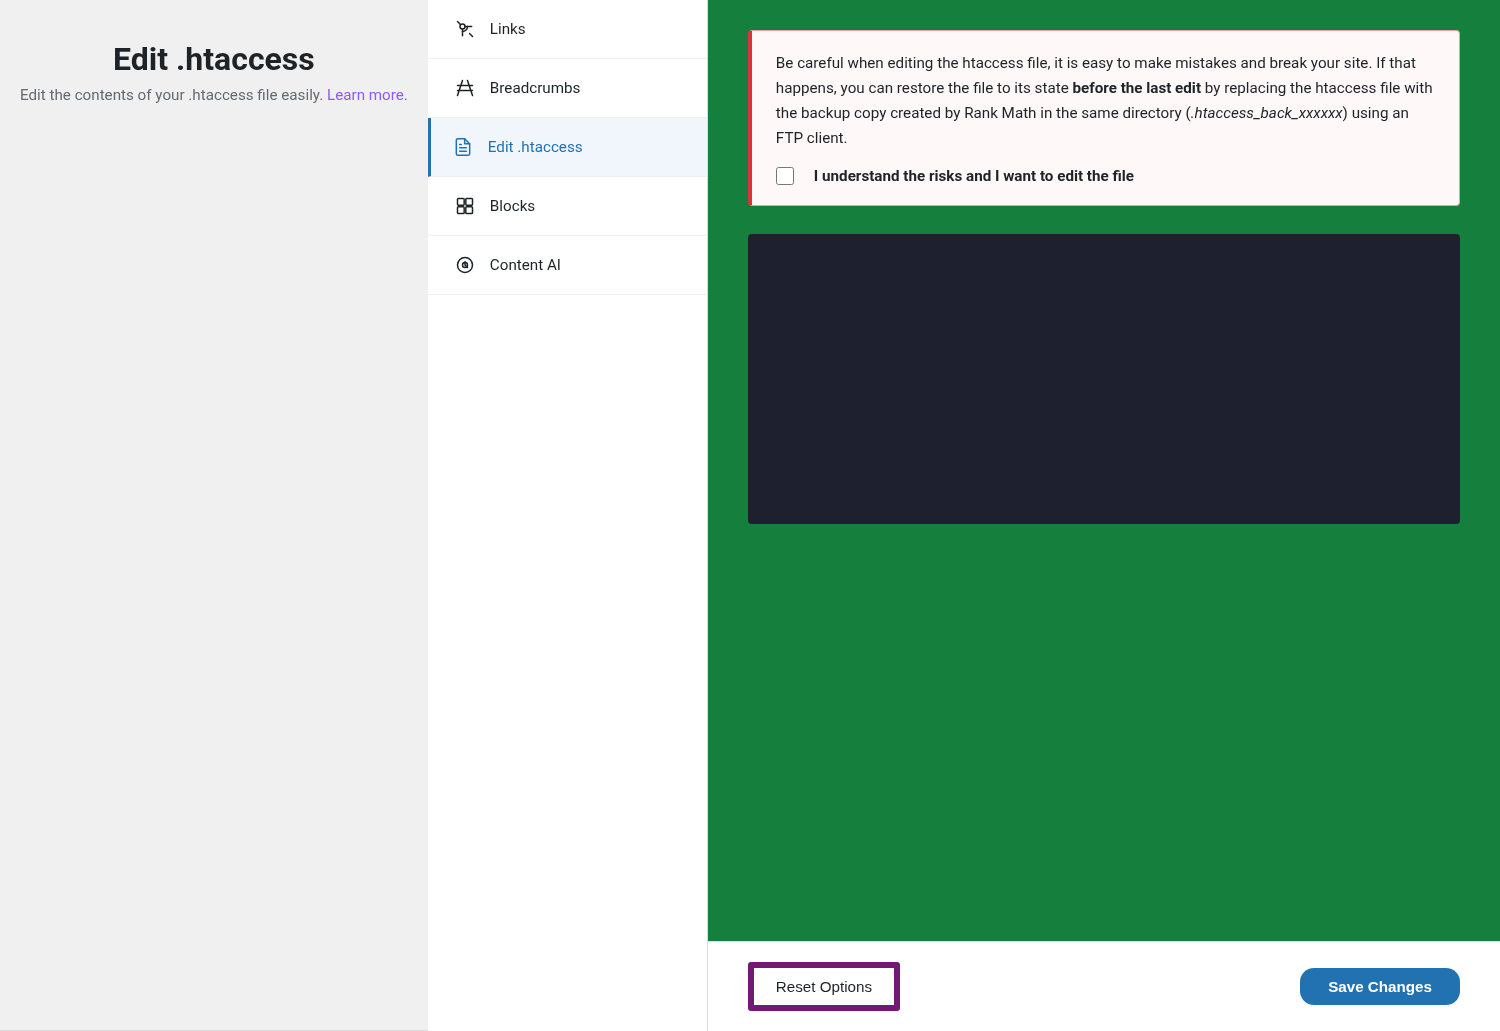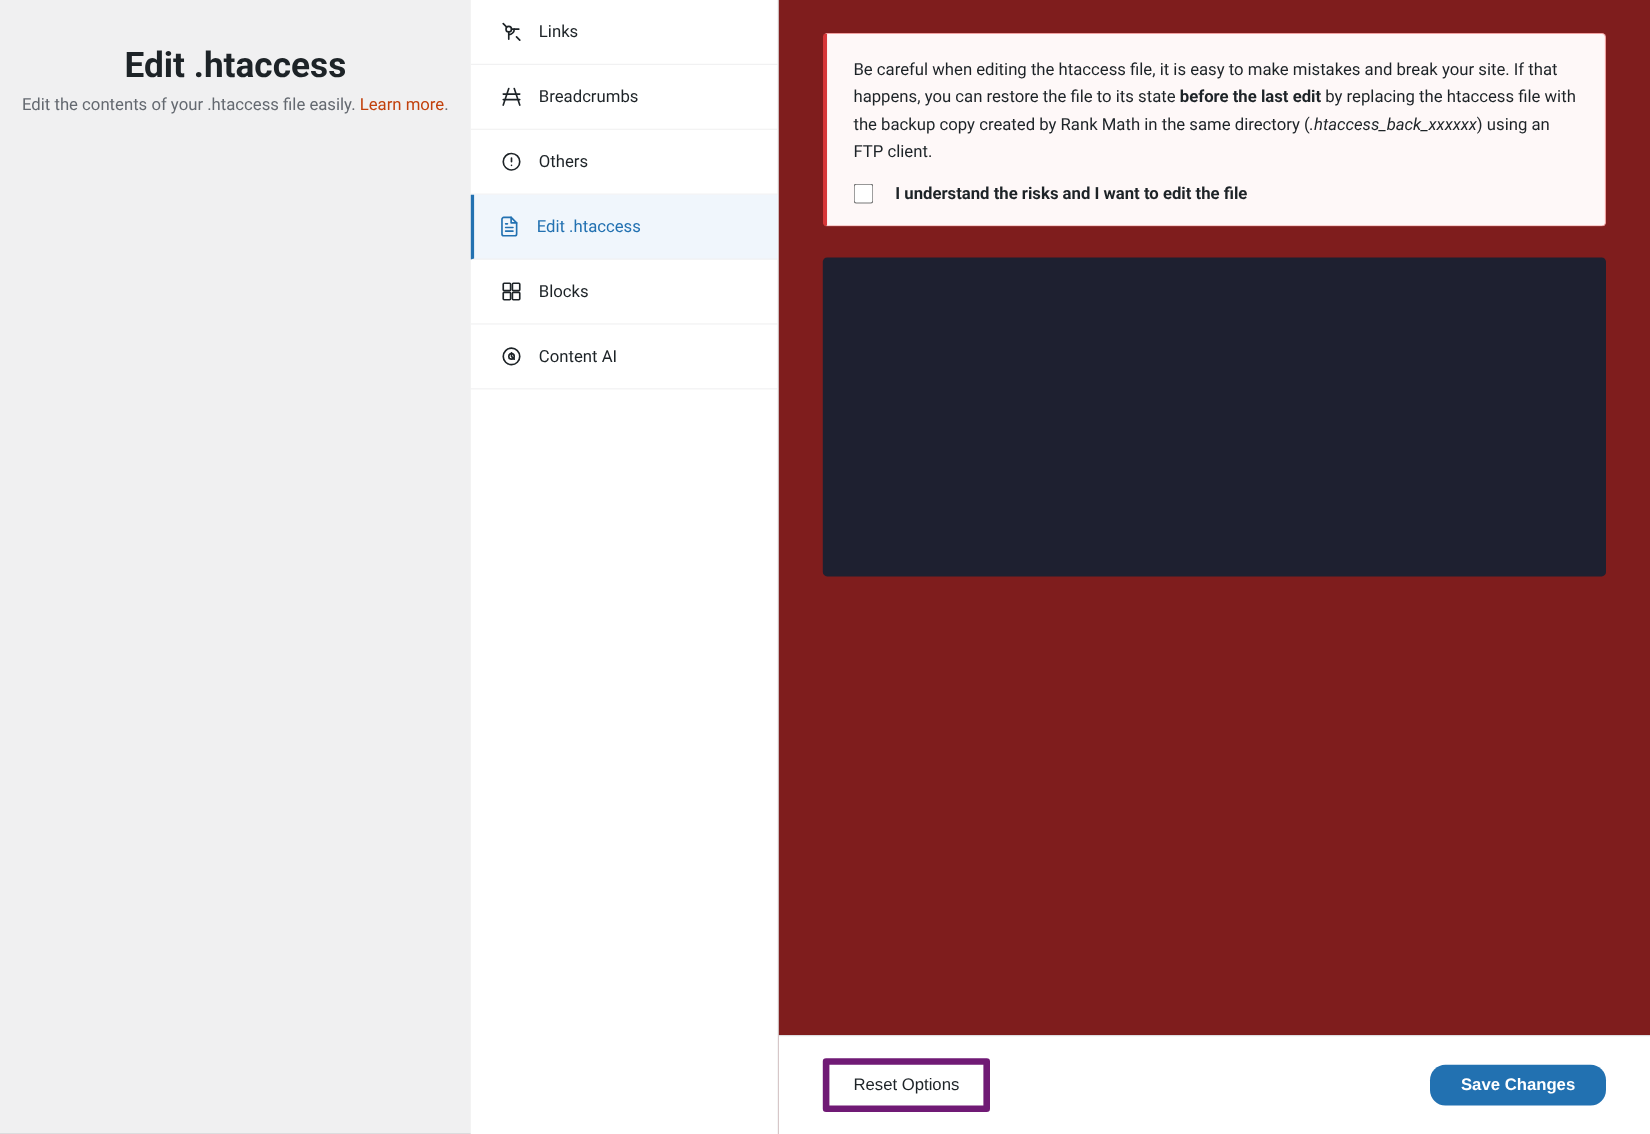--- a/index.html
+++ b/index.html
@@ -31,21 +31,21 @@
       color: #1d2327;
       margin-bottom: 8px;
     }
 
     .page-header p {
       font-size: 0.95rem;
       color: #646970;
     }
 
     .page-header a {
-      color: #c2410c;
+      color: #8b5cf6;
       text-decoration: none;
       text-align: center;
     }
 
     
     .main-layout {
       display: flex;
       flex: 1;
     }
 
@@ -85,21 +85,21 @@
       justify-content: center;
       flex-shrink: 0;
       color: inherit;
     }
 
     
     .content-area {
       flex: 1;
       display: flex;
       flex-direction: column;
-      background: #7f1d1d;
+      background: #15803d;
       min-height: 0;
     }
 
     .content-inner {
       flex: 1;
       padding: 30px 40px;
     }
 
     
     .warning-box {
@@ -230,29 +230,20 @@
       <div class="sidebar-item">
         <span class="icon">
           <svg viewBox="0 0 24 24">
               <path d="M3 9h18M3 15h18M9 3l-6 18M15 3l6 18"></path>
             </svg>
         </span>
         <span>Breadcrumbs</span>
       </div>
 
 
-      <div class="sidebar-item">
-        <span class="icon">
-          <svg viewBox="0 0 24 24">
-              <circle cx="12" cy="12" r="9"></circle>
-              <path d="M12 8v4M12 16h.01"></path>
-            </svg>
-        </span>
-        <span>Others</span>
-      </div>
 
 
       <div class="sidebar-item active">
         <span class="icon">
           <svg viewBox="0 0 24 24">
               <path d="M14 2H6a2 2 0 0 0-2 2v16a2 2 0 0 0 2 2h12a2 2 0 0 0 2-2V8z"></path>
               <polyline points="14 2 14 8 20 8"></polyline>
               <line x1="16" y1="13" x2="8" y2="13"></line>
               <line x1="16" y1="17" x2="8" y2="17"></line>
               <polyline points="10 9 9 9 8 9"></polyline>

